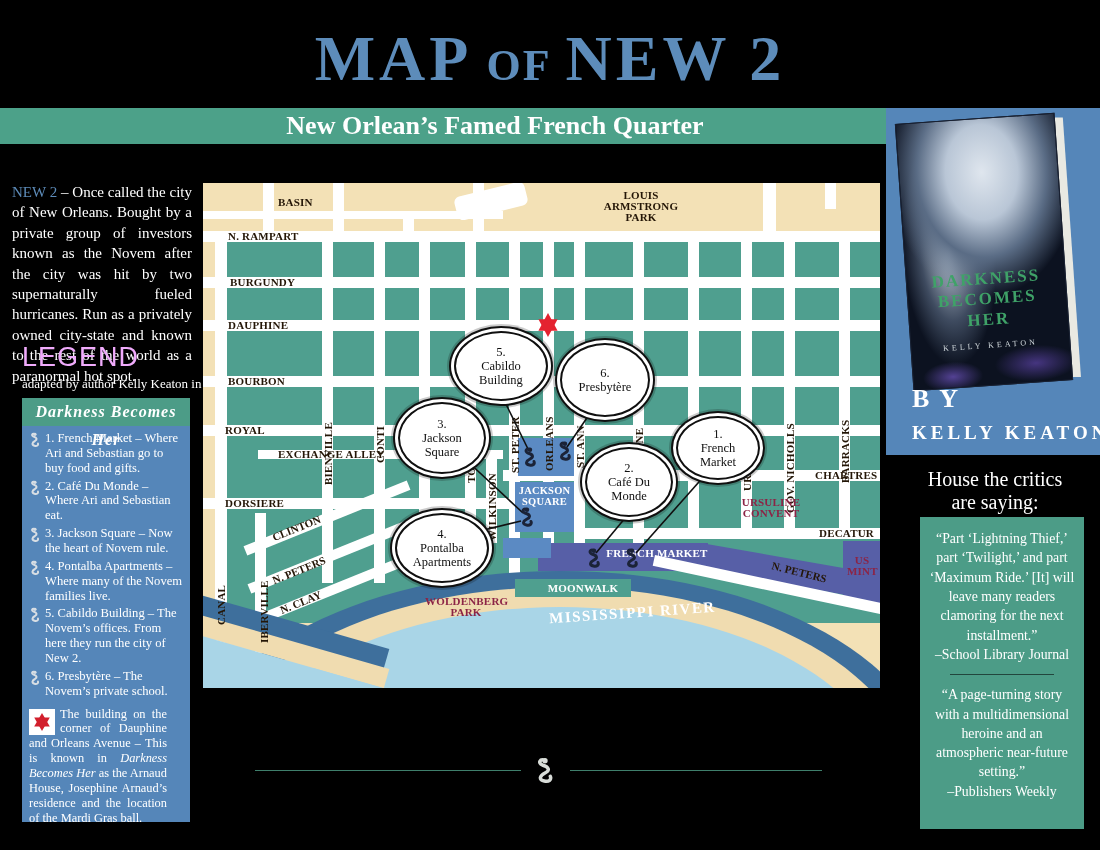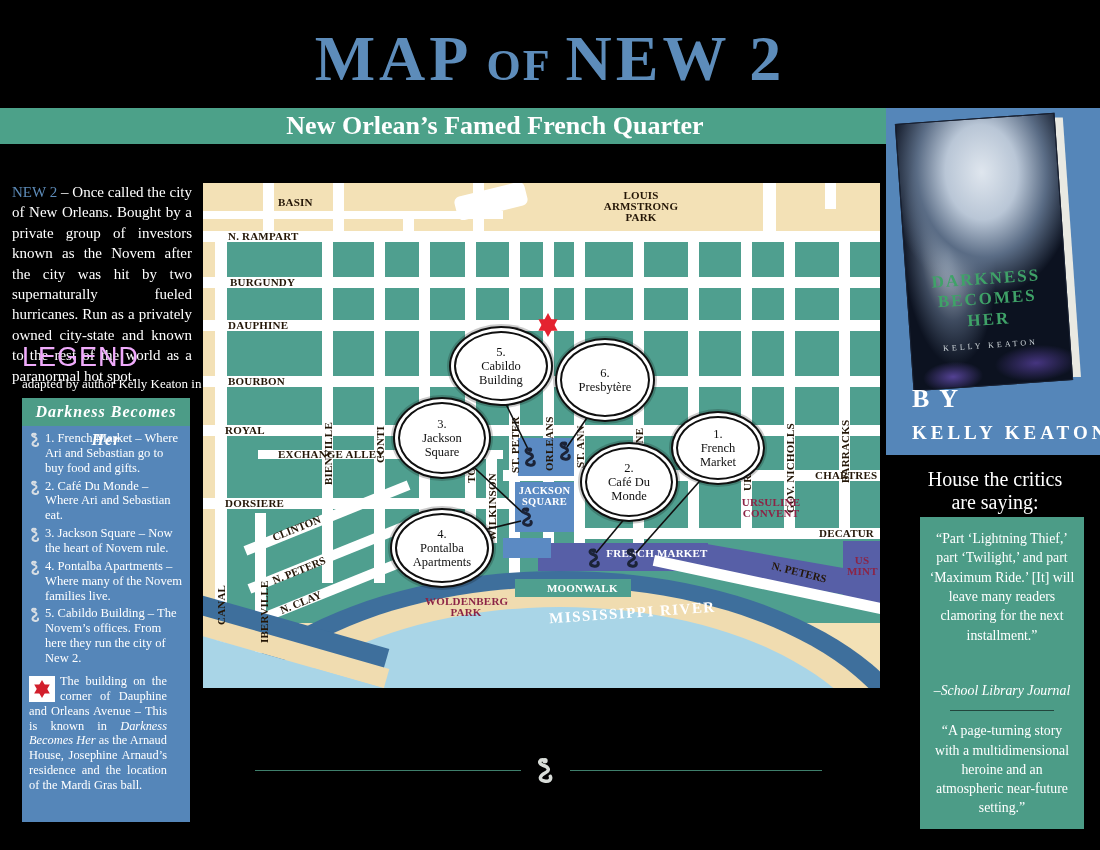--- a/index.html
+++ b/index.html
@@ -75,21 +75,21 @@
     font-size:8px;letter-spacing:3px;}
   .byline{position:absolute;left:26px;top:276px;color:#fff;font-weight:bold;
     font-size:26px;letter-spacing:10px;}
   .authorline{position:absolute;left:26px;top:314px;color:#fff;font-weight:bold;
     font-size:19px;letter-spacing:4px;white-space:nowrap;}
   .critics-head{left:893px;top:468px;width:204px;text-align:center;color:#fff;
     font-size:20px;line-height:1.15;white-space:pre-line;}
   .quote-box{left:920px;top:517px;width:164px;height:312px;background:#4C9C87;color:#fff;
     font-size:13.8px;line-height:1.4;text-align:center;padding:12px 9px;
     box-sizing:border-box;}
-  .quote-attr{font-style:italic;margin-top:36px;}
+  .quote-attr{}
   .quote-div{width:104px;height:1px;background:rgba(0,0,0,.55);margin:10px auto;}
 
   
   .foot-line{position:absolute;top:770px;height:1px;background:#3f7f6c;}
 </style>
 </head>
 <body>
 
 <div id="stage">
 
@@ -138,20 +138,27 @@
               <circle cx="6" cy="2.3" r="1.6" fill="#d8dee4"></circle>
             </svg></span>
         <span>4. Pontalba Apartments –Where many of the Novem families live.</span>
       </div>
       <div class="legend-item">
         <span class="bullet"><svg width="12" height="16">
               <path d="M6,2 C3,1 2,3.5 4.5,4.5 C8,5.5 8.5,7.5 6,9 C3,10.5 2.5,13 5.5,13.8 C8,14.5 9.5,13 9,11.5" fill="none" stroke="#d8dee4" stroke-width="2" stroke-linecap="round"></path>
               <circle cx="6" cy="2.3" r="1.6" fill="#d8dee4"></circle>
             </svg></span>
         <span>5. Cabildo Building – The Novem’s offices. From here they run the city of New 2.</span>
+      </div>
+      <div class="legend-item">
+        <span class="bullet"><svg width="12" height="16">
+              <path d="M6,2 C3,1 2,3.5 4.5,4.5 C8,5.5 8.5,7.5 6,9 C3,10.5 2.5,13 5.5,13.8 C8,14.5 9.5,13 9,11.5" fill="none" stroke="#d8dee4" stroke-width="2" stroke-linecap="round"></path>
+              <circle cx="6" cy="2.3" r="1.6" fill="#d8dee4"></circle>
+            </svg></span>
+        <span>6. Presbytère – The Novem’s private school.</span>
       </div>
     </div>
     <div class="legend-note">
       <span class="starbox">
         <svg width="20" height="20" viewBox="-11 -11 22 22">
             <g fill="#D21F2C">
               <polygon points="0,-10 8.6,5 -8.6,5"></polygon>
               <polygon points="0,10 8.6,-5 -8.6,-5"></polygon>
             </g>
           </svg>
@@ -251,21 +258,21 @@
     <div class="dlabel" style="left:68px;top:382px;">N. PETERS</div>
     <div class="dlabel" style="left:76px;top:414px;">N. CLAY</div>
     <div class="dlabel" style="left:568px;top:384px;transform:rotate(14deg);">N. PETERS</div>
 
     <div class="hlabel pre" style="left:395px;top:7px;width:86px;">LOUIS
 ARMSTRONG
 PARK</div>
     <div class="hlabel pre white-label" style="left:314px;top:302px;width:55px;font-size:10.5px;">JACKSON
 SQUARE</div>
     <div class="hlabel white-label" style="left:398px;top:365px;width:112px;text-align:center;">FRENCH MARKET</div>
-    <div class="hlabel white-label" style="left:312px;top:400px;width:136px;margin-left:32px;">MOONWALK</div>
+    <div class="hlabel white-label" style="left:312px;top:400px;width:136px;text-align:center;">MOONWALK</div>
     <div class="hlabel pre maroon" style="left:222px;top:413px;width:82px;">WOLDENBERG
 PARK</div>
     <div class="hlabel white-label" style="left:346px;top:424px;width:180px;font-size:15px;letter-spacing:1.5px;transform:rotate(-4deg);">MISSISSIPPI RIVER</div>
     <div class="hlabel pre maroon" style="left:536px;top:314px;width:64px;">URSULINE
 CONVENT</div>
     <div class="hlabel pre maroon" style="left:644px;top:372px;width:30px;">US
 MINT</div>
 
     <svg class="overlay" width="677" height="505" viewBox="0 0 677 505">
       <defs>

